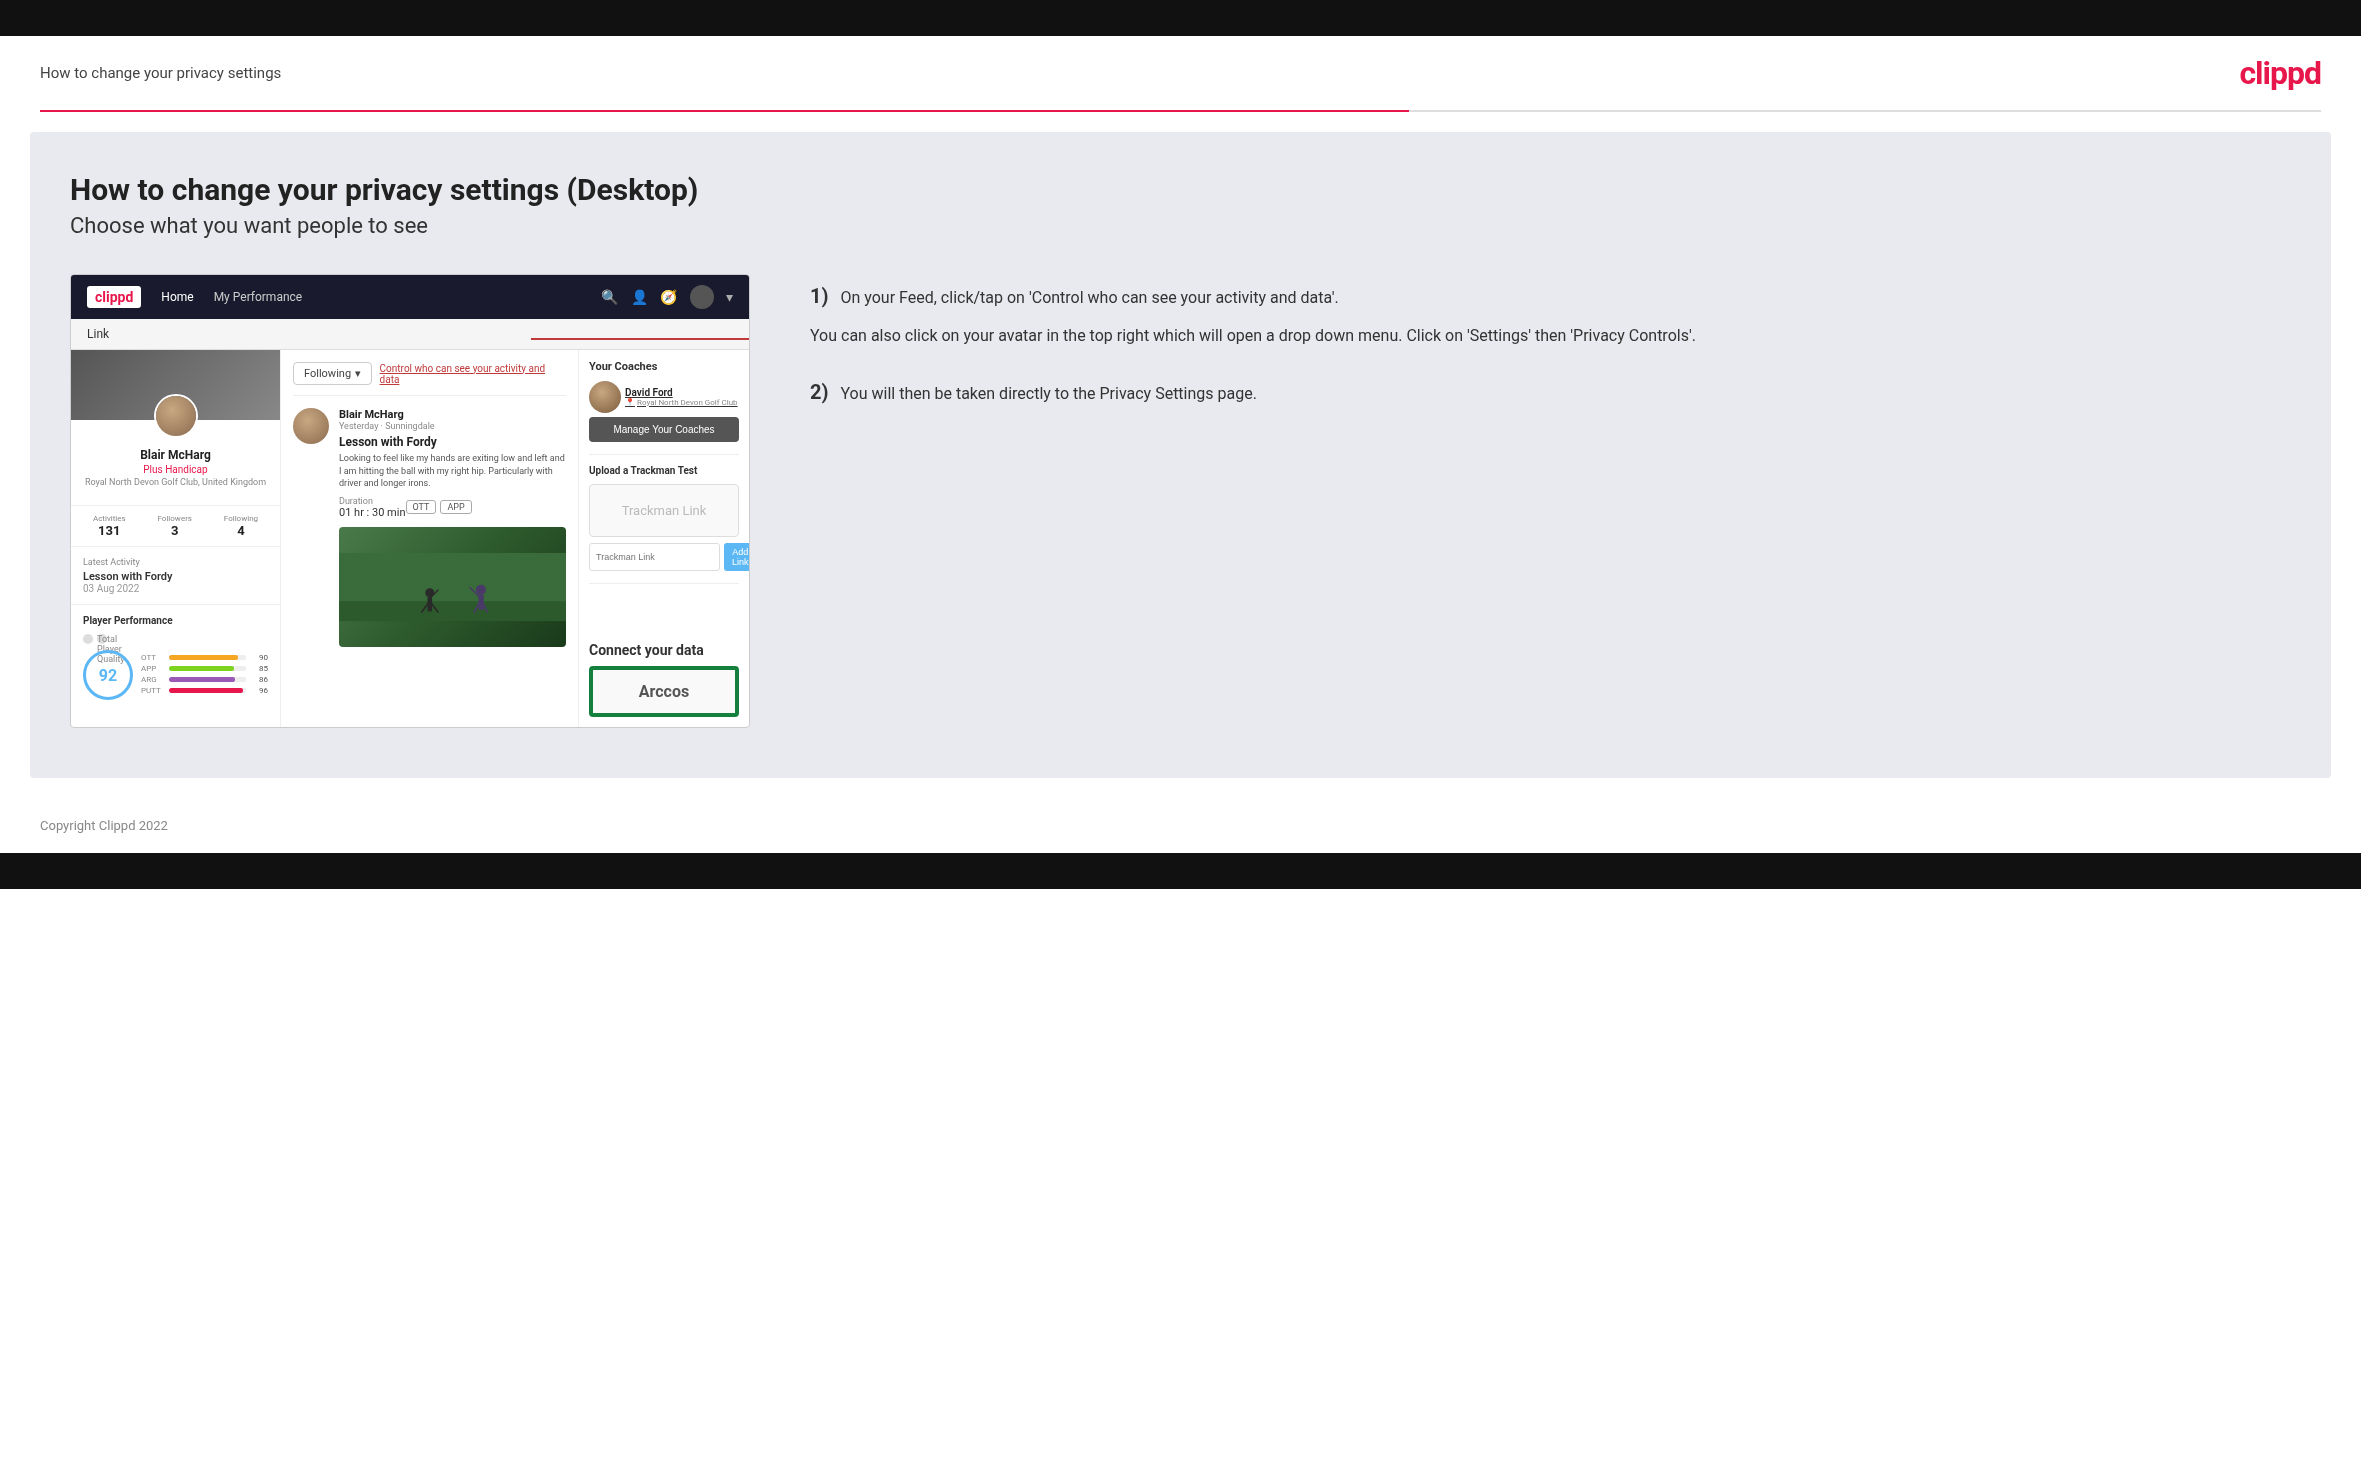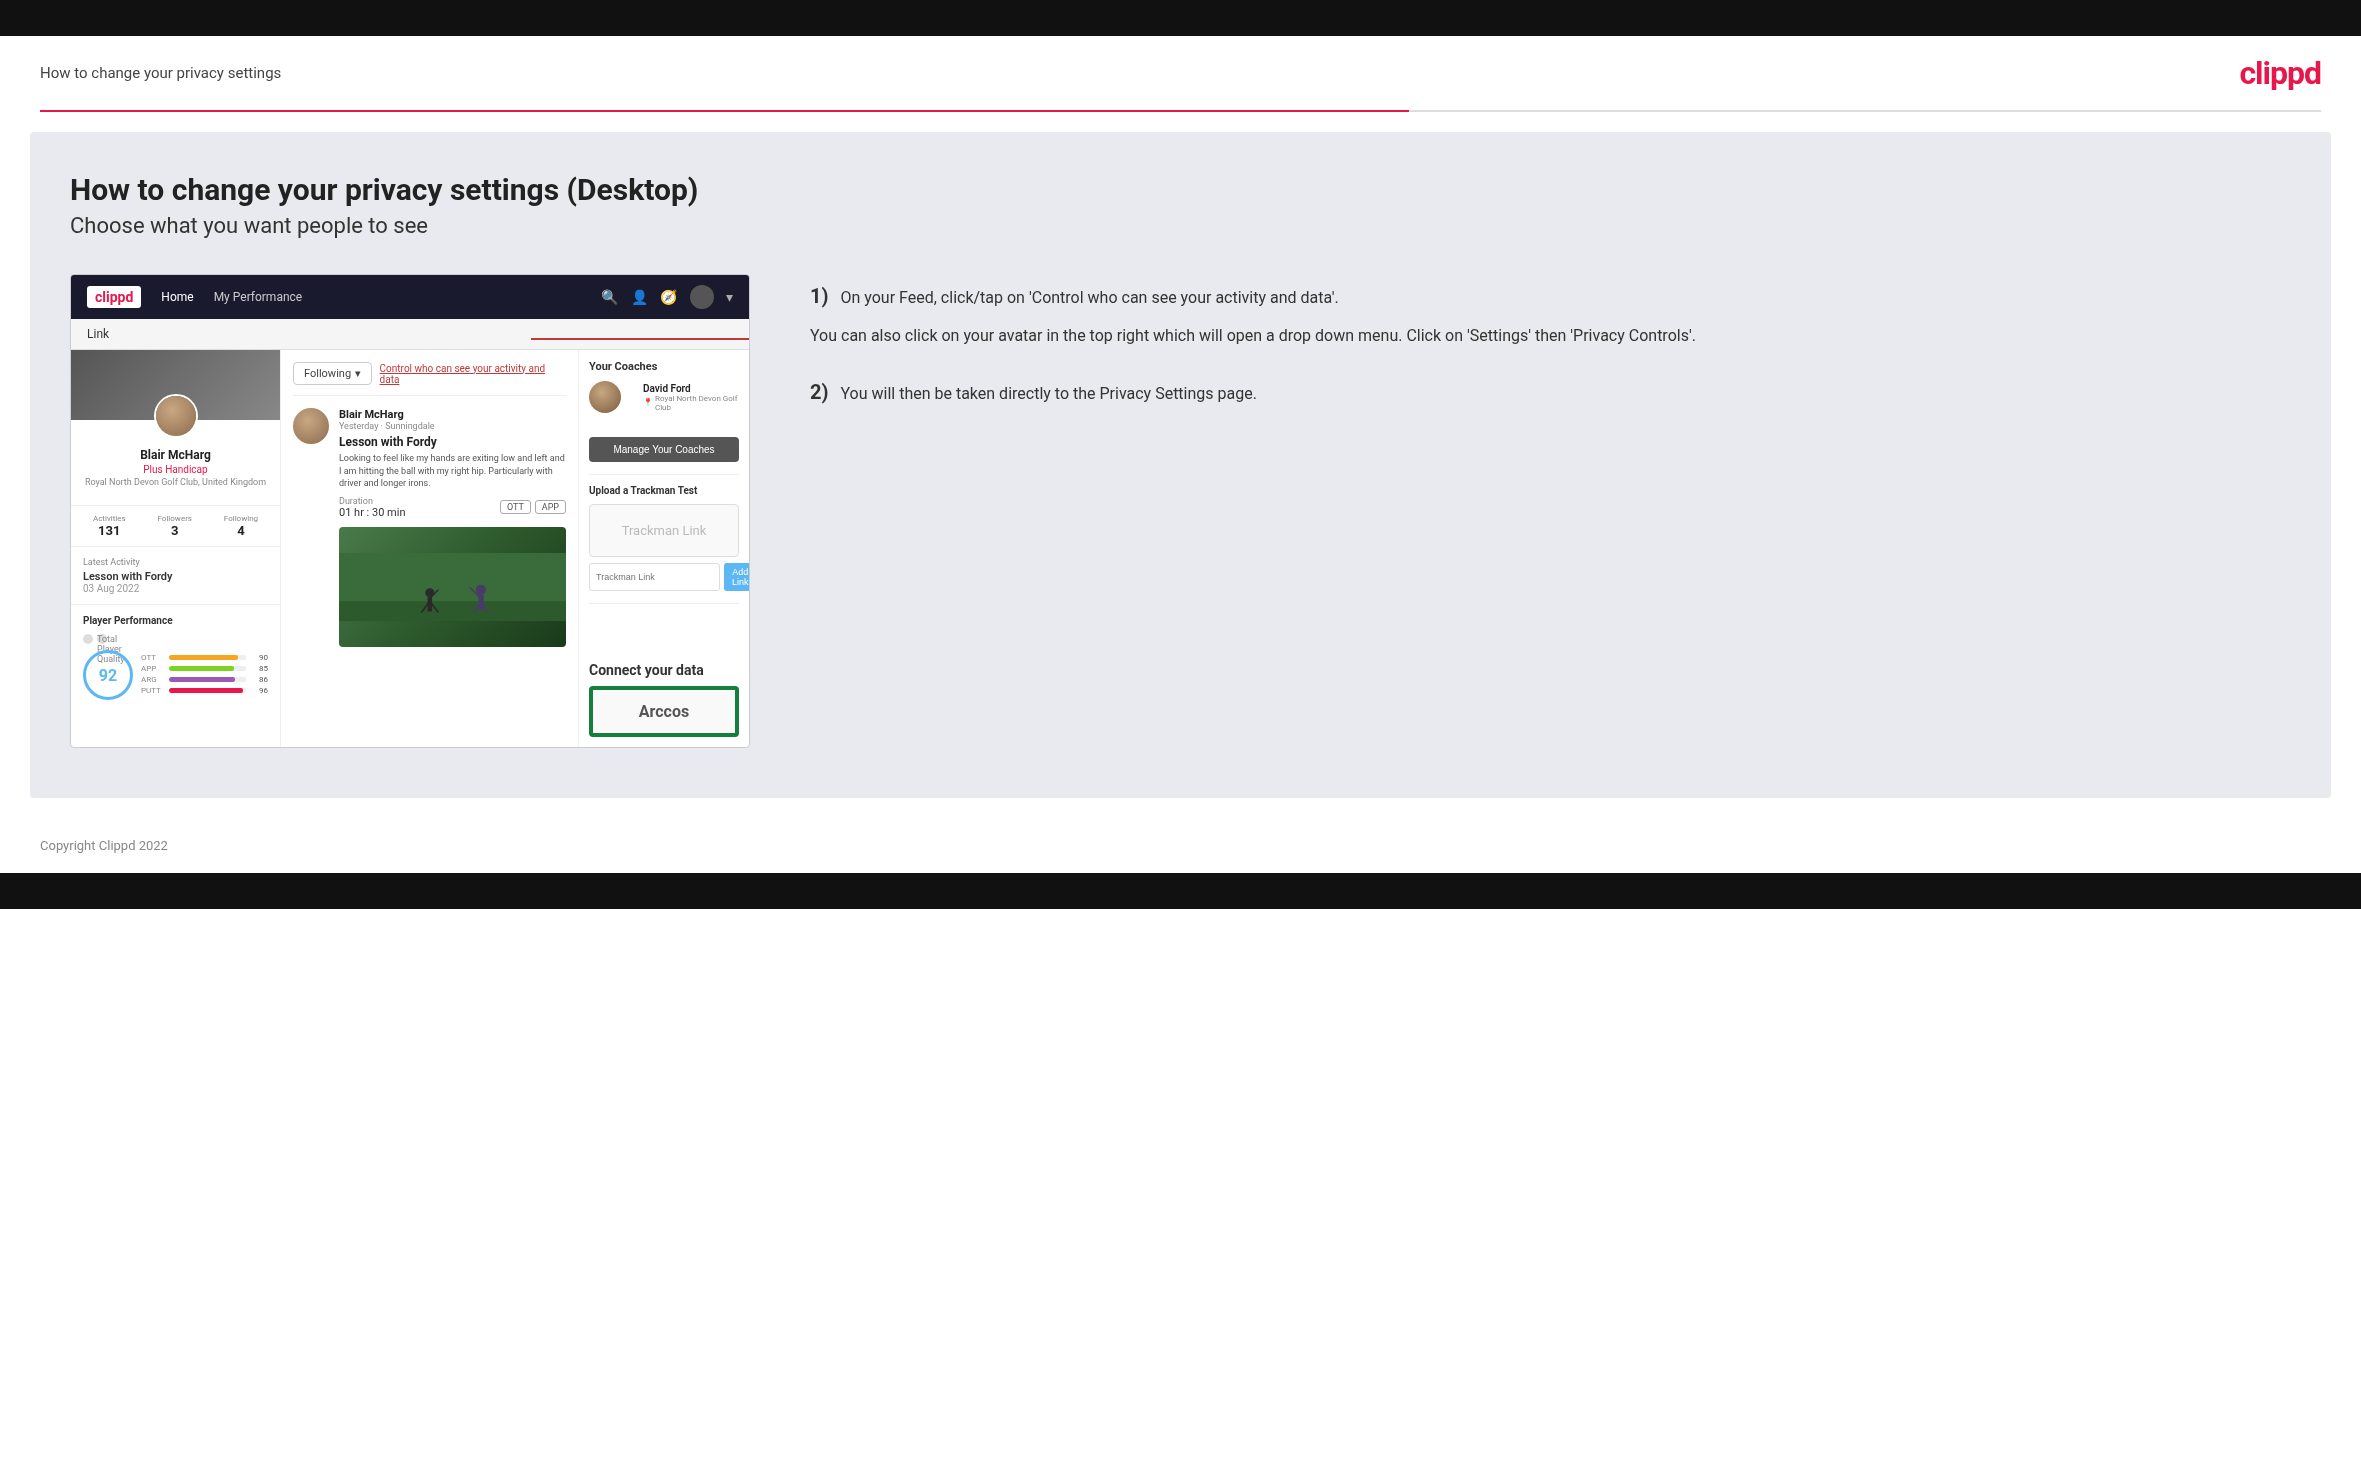--- a/index.html
+++ b/index.html
@@ -366,21 +366,20 @@
     }
     .activity-desc {
       font-size: 9px;
       color: #555;
       line-height: 1.4;
       margin-bottom: 6px;
     }
     .duration-row {
       display: flex;
       align-items: center;
-      justify-content: space-between;
     }
     .duration-label {
       font-size: 9px;
       color: #888;
     }
     .duration-value {
       font-size: 11px;
       color: #333;
     }
     .tag-badges {
@@ -415,22 +414,23 @@
     }
     .coaches-title {
       font-size: 11px;
       font-weight: 700;
       color: #333;
       margin-bottom: 8px;
     }
     .coach-row {
       display: flex;
       align-items: center;
-      gap: 22px;
-      margin-bottom: 24px;
+      gap: 4px;
+      margin-bottom: 4px;
+      text-decoration: underline;
     }
     .coach-avatar {
       width: 32px;
       height: 32px;
       border-radius: 50%;
       background: radial-gradient(circle at 40% 35%, #c8a882, #7a5a3a);
       flex-shrink: 0;
     }
     .coach-info .coach-name {
       font-size: 10px;

